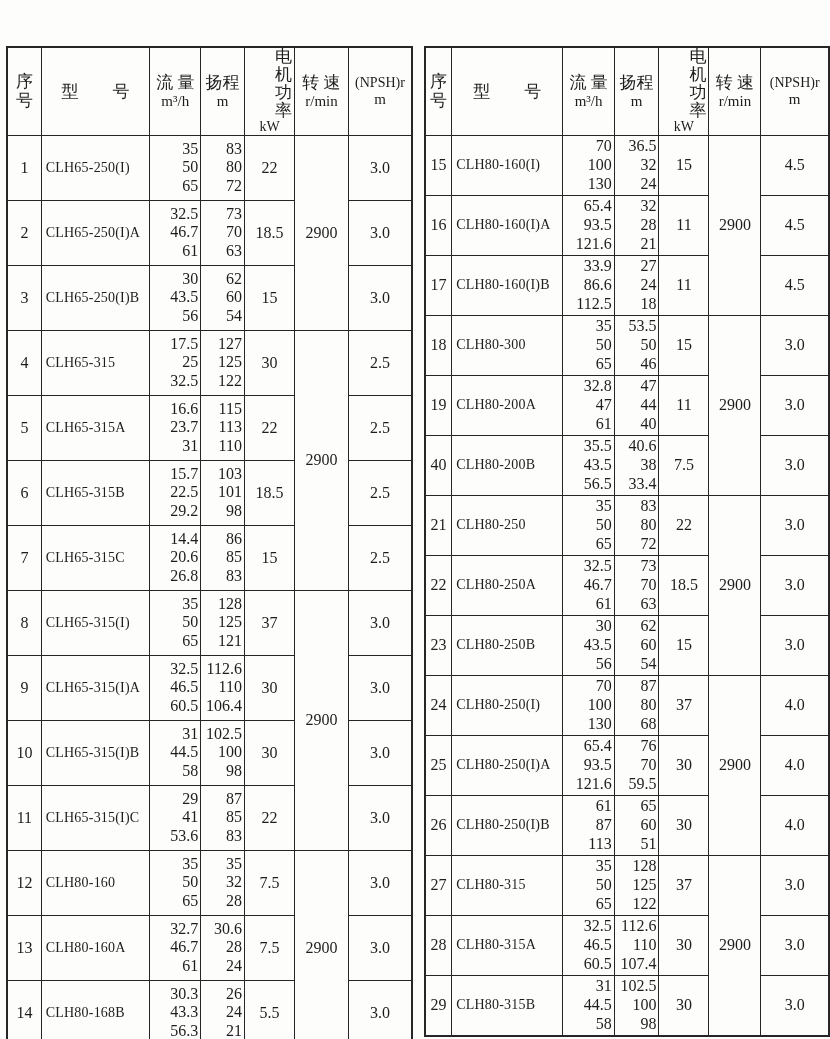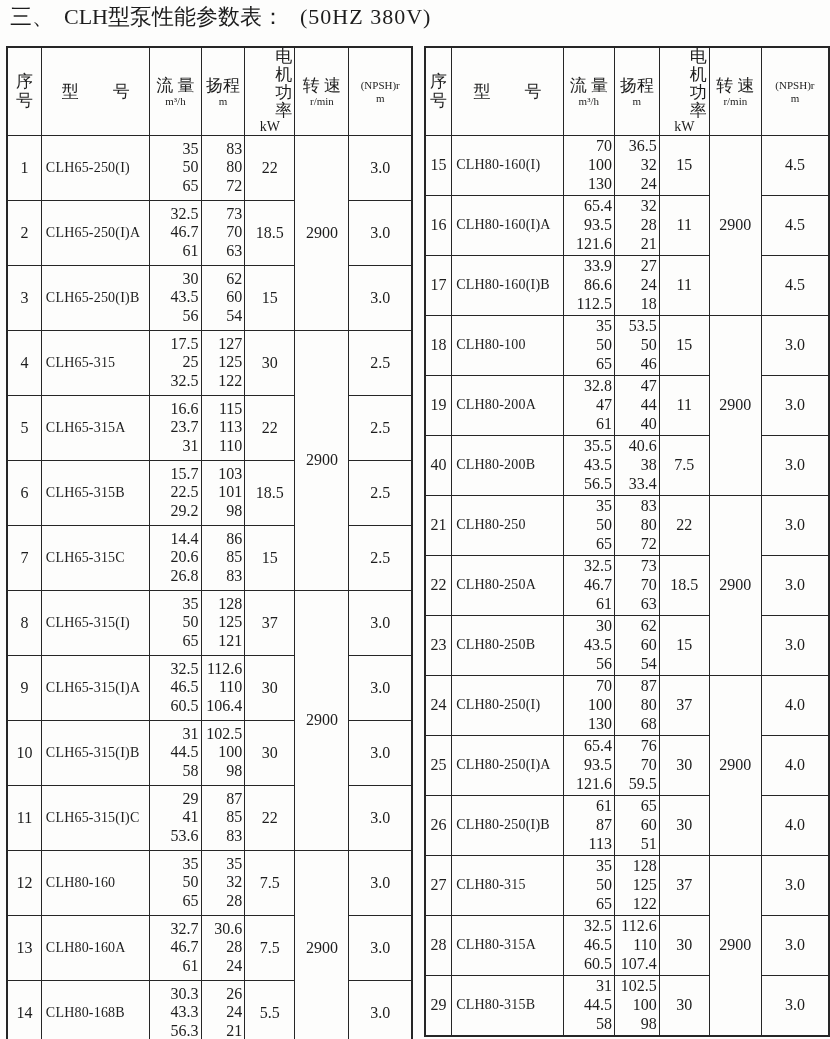--- a/index.html
+++ b/index.html
@@ -32,37 +32,34 @@
     border:1px solid #262626;
     padding:0 2px;
     vertical-align:middle;
     text-align:center;
     overflow:hidden;
   }
   thead th{height:68px;font-weight:normal;}
   .t-left tbody td{height:64px;}
   .t-right tbody td{height:59px;}
   .th-main{display:block;font-size:17px;white-space:pre-line;line-height:1.15;}
-  .th-unit{display:block;font-size:11px;line-height:1.1;}
-  .th-npsh .th-main{font-size:11px;}
+  .th-unit{display:block;font-size:15px;line-height:1.1;}
+  .th-npsh .th-main{font-size:14px;}
   .th-power .th-main{line-height:1.05;margin-left:28px;}
   .th-power .th-unit{font-size:14px;}
   td.no{font-size:16px;}
   td.model{text-align:left;font-size:14px;padding-left:4px;letter-spacing:0.2px;white-space:nowrap;}
   td.flow,td.head{font-size:16px;white-space:pre-line;line-height:1.17;text-align:right;}
   td.power,td.npsh,td.speed{font-size:16px;}
 </style>
 </head>
 <body>
 
 <div class="page">
 
-  <div class="title">
-    <span class="prefix">三、</span><span class="main">CLH型泵性能参数表：</span><span class="suffix">(50HZ 380V)</span>
-  </div>
 
   <div class="tables">
 
     <table class="t-left">
       <colgroup>
         <col style="width:35px">
           <col style="width:109px">
           <col style="width:52px">
         <col style="width:44px">
           <col style="width:45px">
@@ -352,21 +349,21 @@
 86.6
 112.5</td>
             <td class="head">27
 24
 18</td>
             <td class="power">11</td>
             <td class="npsh">4.5</td>
           </tr>
           <tr>
             <td class="no">18</td>
-            <td class="model">CLH80-100</td>
+            <td class="model">CLH80-300</td>
             <td class="flow">35
 50
 65</td>
             <td class="head">53.5
 50
 46</td>
             <td class="power">15</td>
             <td class="speed" rowspan="3">2900</td>
             <td class="npsh">3.0</td>
           </tr>

